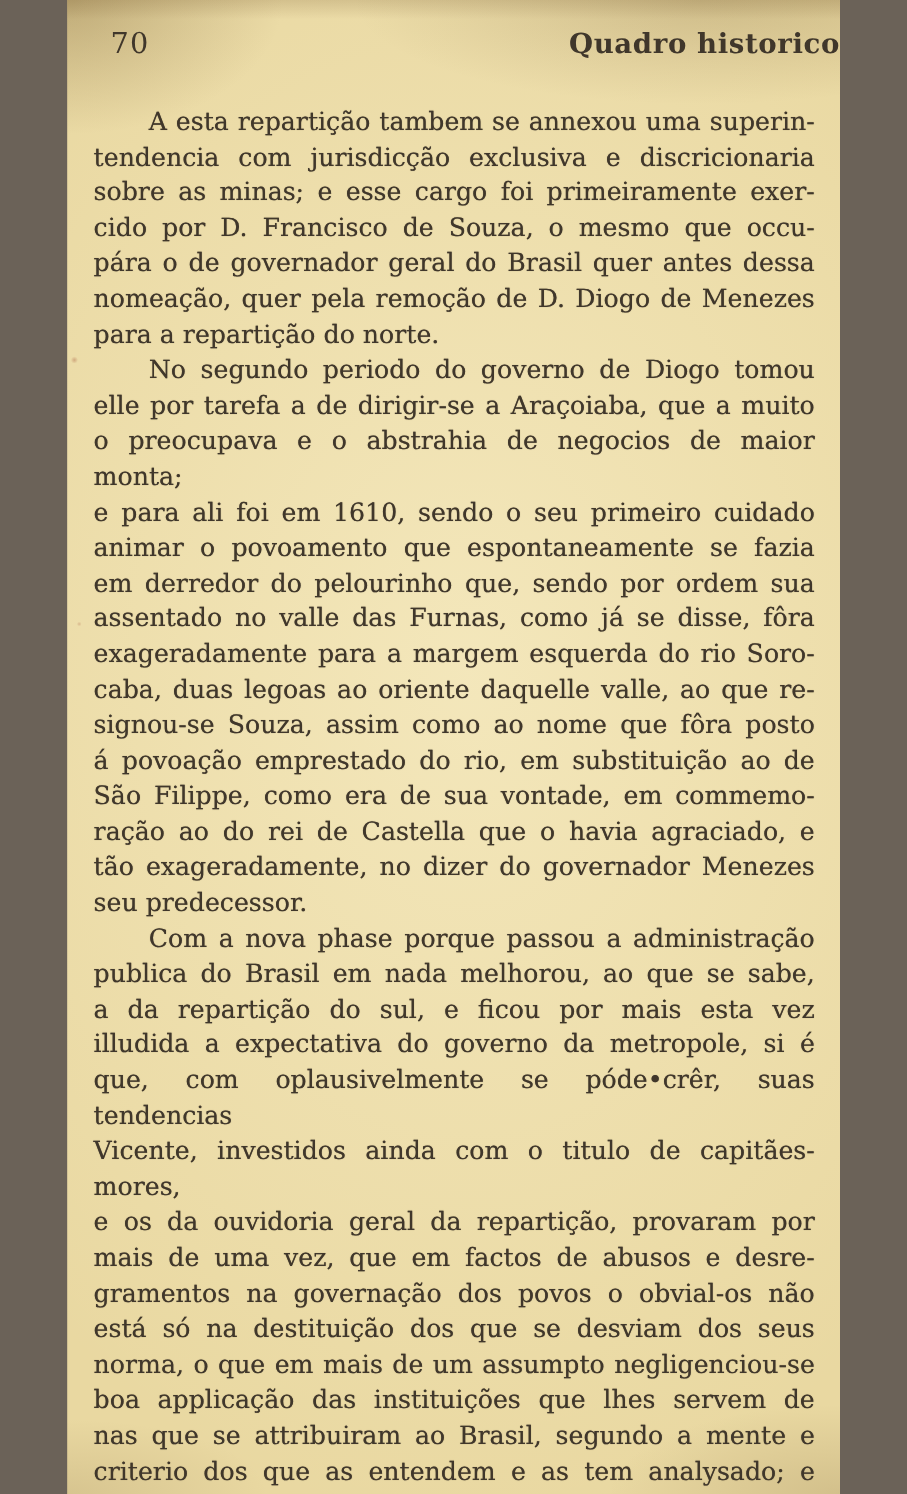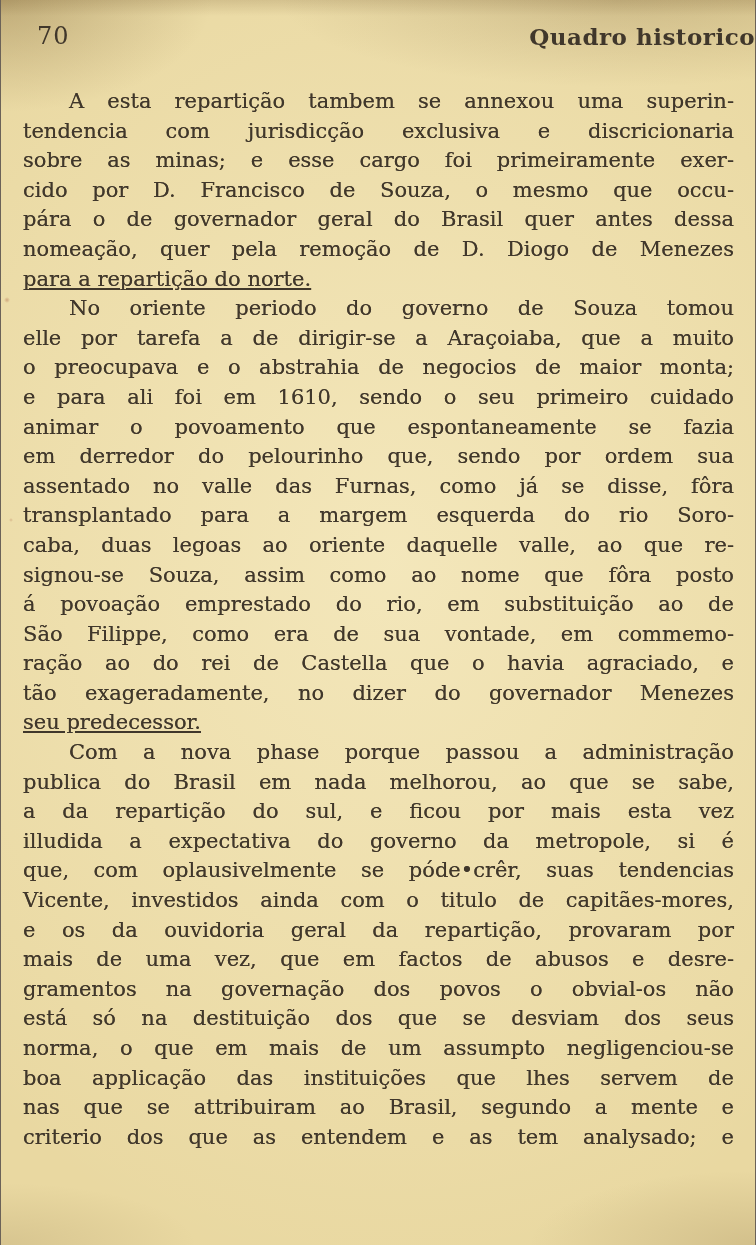--- a/index.html
+++ b/index.html
@@ -1,18 +1,18 @@
 <!DOCTYPE html>
 <html><head>
 <meta charset="utf-8">
 <style>
   html,body { margin:0; padding:0; background:#6b6258; }
   .page {
     position:relative;
-    width:754px; height:1245px;
+    width:644px; height:1245px;
     margin:0 auto;
     overflow:hidden;
     background-color: var(--paper, #e9d8a1);
     background-image:
       radial-gradient(ellipse 120% 85% at 52% 45%, rgba(252,243,208,0.55), rgba(252,243,208,0) 68%),
       radial-gradient(ellipse 28% 9% at 0% 0%, rgba(122,96,52,0.38), rgba(122,96,52,0) 100%),
       radial-gradient(ellipse 45% 7% at 82% 0%, rgba(122,96,52,0.28), rgba(122,96,52,0) 100%),
       linear-gradient(to bottom, rgba(128,100,54,0.25), rgba(128,100,54,0) 16px),
       radial-gradient(ellipse 30% 6% at 100% 100%, rgba(122,96,52,0.20), rgba(122,96,52,0) 100%),
       radial-gradient(ellipse 26% 5% at 0% 100%, rgba(122,96,52,0.16), rgba(122,96,52,0) 100%),
@@ -34,49 +34,49 @@
   }
   .line {
     font-size:21px;
     line-height:29.6px;
     text-align:justify;
     text-align-last:justify;
     text-shadow:0 0 0.6px rgba(64,55,40,0.75);
     white-space:normal;
   }
   .line.indent { text-indent:46px; }
-  .line.flush  { text-align-last:left;text-decoration:underline; }
+  .line.flush  { text-align-last:left; }
 </style>
 </head>
 <body>
 
 <div class="page" style="--paper: #e9d8a1; --ink: #40372b;">
   <header class="page-header">
     <span class="page-number">70</span>
     <div class="running-title">Quadro historico</div>
   </header>
   <main class="page-body">
       <div>
         <div class="line indent">A esta repartição tambem se annexou uma superin-</div>
         <div class="line">tendencia com jurisdicção exclusiva e discricionaria</div>
         <div class="line">sobre as minas; e esse cargo foi primeiramente exer-</div>
         <div class="line">cido por D. Francisco de Souza, o mesmo que occu-</div>
         <div class="line">pára o de governador geral do Brasil quer antes dessa</div>
         <div class="line">nomeação, quer pela remoção de D. Diogo de Menezes</div>
         <div class="line flush">para a repartição do norte.</div>
       </div>
       <div>
-        <div class="line indent">No oriente periodo do governo de Souza tomou</div>
+        <div class="line indent">No segundo periodo do governo de Diogo tomou</div>
         <div class="line">elle por tarefa a de dirigir-se a Araçoiaba, que a muito</div>
         <div class="line">o preocupava e o abstrahia de negocios de maior monta;</div>
         <div class="line">e para ali foi em 1610, sendo o seu primeiro cuidado</div>
         <div class="line">animar o povoamento que espontaneamente se fazia</div>
         <div class="line">em derredor do pelourinho que, sendo por ordem sua</div>
         <div class="line">assentado no valle das Furnas, como já se disse, fôra</div>
-        <div class="line">transplantado para a margem esquerda do rio Soro-</div>
+        <div class="line">exageradamente para a margem esquerda do rio Soro-</div>
         <div class="line">caba, duas legoas ao oriente daquelle valle, ao que re-</div>
         <div class="line">signou-se Souza, assim como ao nome que fôra posto</div>
         <div class="line">á povoação emprestado do rio, em substituição ao de</div>
         <div class="line">São Filippe, como era de sua vontade, em commemo-</div>
         <div class="line">ração ao do rei de Castella que o havia agraciado, e</div>
         <div class="line">tão exageradamente, no dizer do governador Menezes</div>
         <div class="line flush">seu predecessor.</div>
       </div>
       <div>
         <div class="line indent">Com a nova phase porque passou a administração</div>

